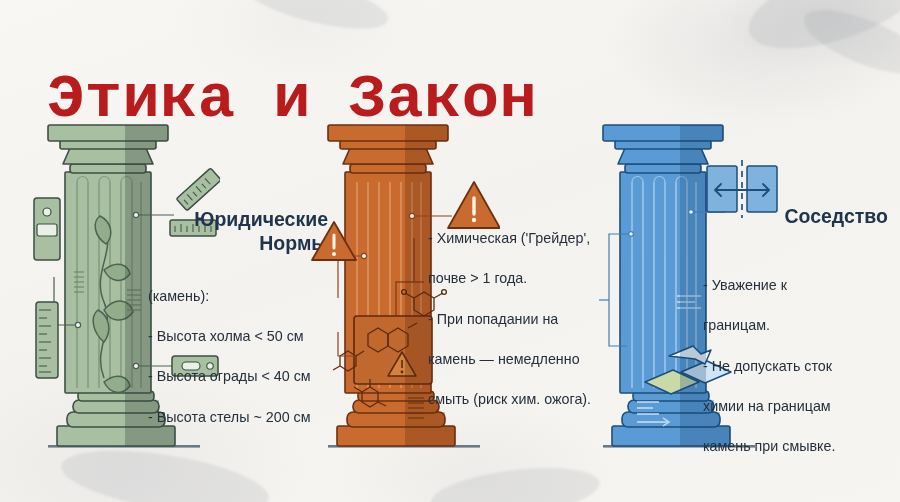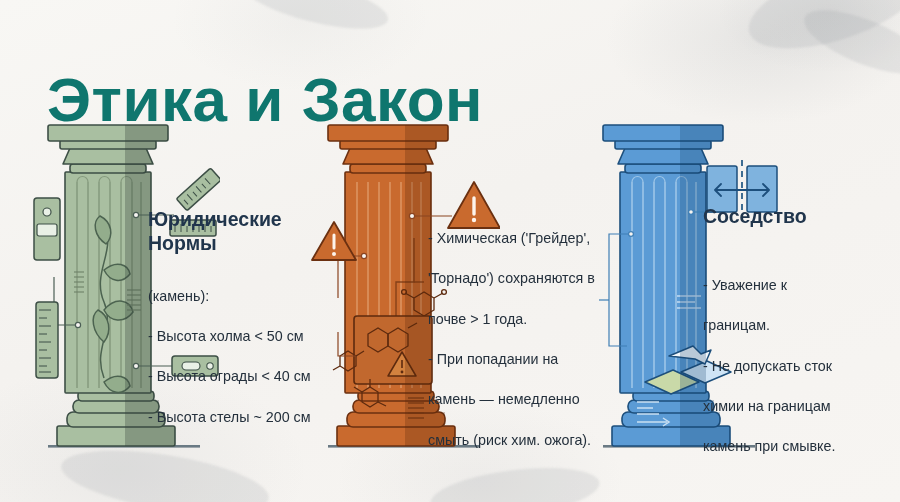--- a/index.html
+++ b/index.html
@@ -20,37 +20,37 @@
       radial-gradient(ellipse 260px 150px at 120px 470px, rgba(150,155,160,.10), rgba(150,155,160,0) 72%),
       radial-gradient(ellipse 200px 110px at 480px 480px, rgba(150,155,160,.09), rgba(150,155,160,0) 72%),
       radial-gradient(ellipse 180px 100px at 300px 20px, rgba(150,155,160,.07), rgba(150,155,160,0) 72%),
       linear-gradient(160deg,#f8f7f4 0%,#f4f2ef 45%,#f7f5f2 100%);
   }
   .vein{position:absolute;background:rgba(140,146,152,.17);border-radius:50%;filter:blur(1.2px);}
 
   
   .title{
     position:absolute;left:47px;top:27px;
-    font-family:Liberation Sans, sans-serif;
-    font-size:62px;line-height:1;color:#0f766e;letter-spacing:.5px;
+    font-family:Liberation Mono, monospace;
+    font-size:62px;line-height:1;color:#b91c1c;letter-spacing:.5px;
     white-space:nowrap;
   }
 
   
   .col{position:absolute;top:120px;}
   .col-1{left:30px;}
   .col-2{left:310px;}
   .col-3{left:585px;}
 
   .pillar-wrap{position:absolute;top:0;}
   .text-block{position:absolute;}
 
   .heading{
     font-size:19.5px;font-weight:bold;color:#20354c;line-height:1.22;
-    margin:0 0 10px 0;white-space:pre-line;
+    margin:0 0 10px 0;white-space:pre-line;text-align:right;
   }
   .body-text{
     font-size:14.3px;color:#24303c;line-height:1.41;white-space:pre-line;margin:0;
   }
   .body-text .ln{display:block;}
 </style>
 </head>
 <body>
 
 <div id="stage">
@@ -277,21 +277,20 @@
       <g>
         <path d="M24 102 l22 38 h-44 Z" fill="#c96a2e" stroke="#6b3010" stroke-width="1.8" stroke-linejoin="round"></path>
         <path d="M24 115 v13" stroke="#fdf4ec" stroke-width="3" stroke-linecap="round"></path>
         <circle cx="24" cy="134" r="2" fill="#fdf4ec"></circle>
       </g>
     </svg>
 
     <div class="text-block" style="left:118px;top:88px;width:185px;">
       <p class="body-text">
         <span class="ln">- Химическая ('Грейдер',</span>
-        <span class="ln">'Торнадо') сохраняются в</span>
         <span class="ln">почве &gt; 1 года.</span>
         <span class="ln">- При попадании на</span>
         <span class="ln">камень — немедленно</span>
         <span class="ln">смыть (риск хим. ожога).</span>
       </p>
     </div>
   </div>
 
   <div class="col col-3">
 

